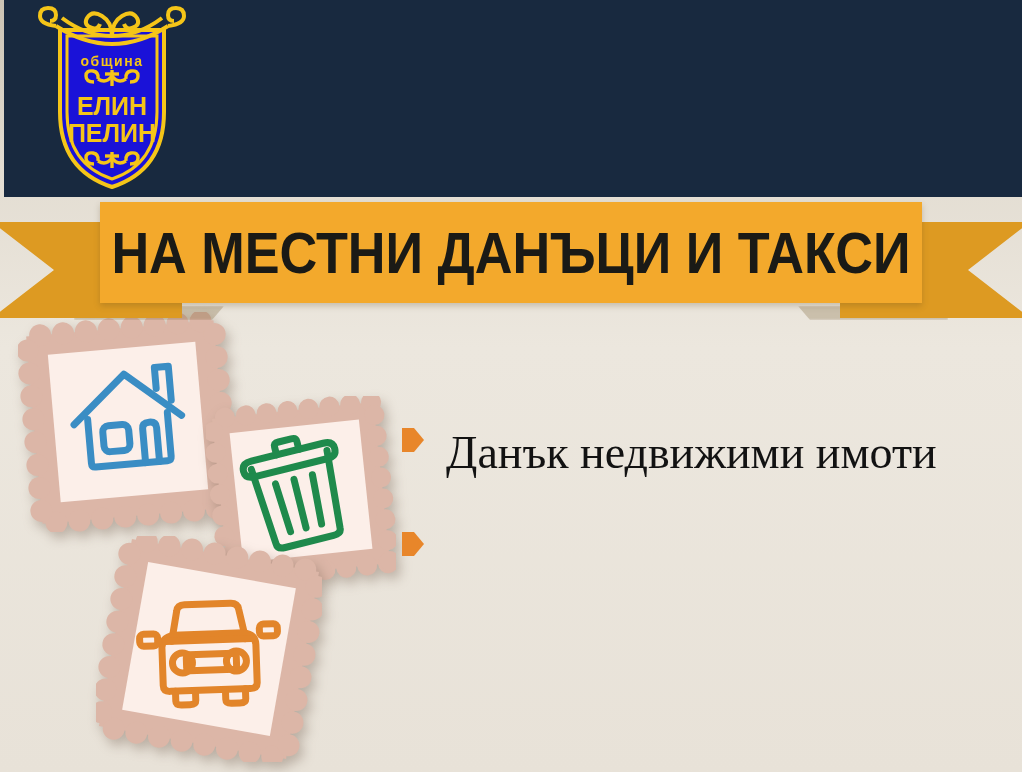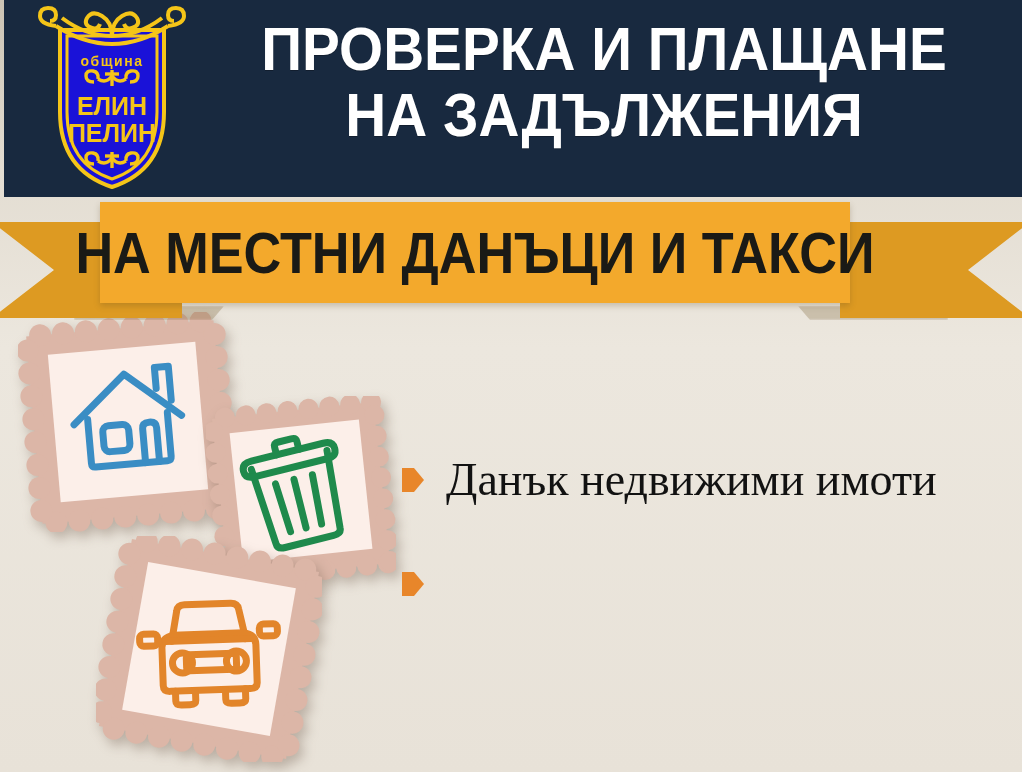--- a/index.html
+++ b/index.html
@@ -61,21 +61,21 @@
   }
   .tail-shadow{
     position:absolute;top:110px;height:14px;width:150px;
     background:rgba(120,95,45,.28);
     filter:blur(1px);
   }
   .tail-shadow.left{left:74px;clip-path:polygon(0 0,150px 0,138px 14px,0 14px);}
   .tail-shadow.right{right:74px;clip-path:polygon(0 0,150px 0,150px 14px,12px 14px);}
 
   .ribbon-main{
-    position:absolute;left:100px;top:6px;width:750px;height:101px;
+    position:absolute;left:100px;top:6px;width:822px;height:101px;
     background:#f3a92c;
     display:flex;align-items:center;justify-content:center;
     box-shadow:0 3px 6px rgba(90,70,30,.25);
   }
   .ribbon-text{
     font-family:"Liberation Sans", sans-serif;
     font-weight:bold;
     font-size:58px;
     line-height:58px;
     color:#1a1a16;
@@ -93,21 +93,21 @@
 
   .stamp-house{left:18px;top:312px;}
   .stamp-trash{left:206px;top:396px;}
   .stamp-car{left:96px;top:536px;}
 
   
   .bullets{
     position:absolute;left:402px;top:428px;width:610px;z-index:4;
   }
   .bullet-row{
-    display:flex;align-items:center;
+    display:flex;align-items:flex-start;
     height:104px;
   }
   .bullet-mark{
     width:22px;height:24px;flex:0 0 22px;margin-right:22px;
     background:#e8862a;
     clip-path:polygon(0 0,12px 0,22px 12px,12px 24px,0 24px);
   }
   .bullet-label{
     font-family:"Liberation Serif", serif;
     font-size:46px;
@@ -155,24 +155,20 @@
         <g fill="none" stroke="#f5c518" stroke-width="3.4">
           <path d="M62 162 Q54 162 54 156 Q54 150 61 151 Q67 152 66 159"></path>
           <path d="M98 162 Q106 162 106 156 Q106 150 99 151 Q93 152 94 159"></path>
           <path d="M66 159 Q74 164 80 156 Q86 164 94 159"></path>
           <path d="M80 150 L80 166"></path>
           <path d="M73 154 L87 154"></path>
         </g>
       </svg>
     </div>
 
-    <div class="title-block">
-      <div class="title-line">ПРОВЕРКА И ПЛАЩАНЕ</div>
-      <div class="title-line">НА ЗАДЪЛЖЕНИЯ</div>
-    </div>
   </div>
 
   <div class="ribbon-wrap">
     <div class="tail-shadow left"></div>
     <div class="tail-shadow right"></div>
     <div class="ribbon-tail left"></div>
     <div class="ribbon-tail right"></div>
     <div class="ribbon-main">
       <span class="ribbon-text">НА МЕСТНИ ДАНЪЦИ И ТАКСИ</span>
     </div>

